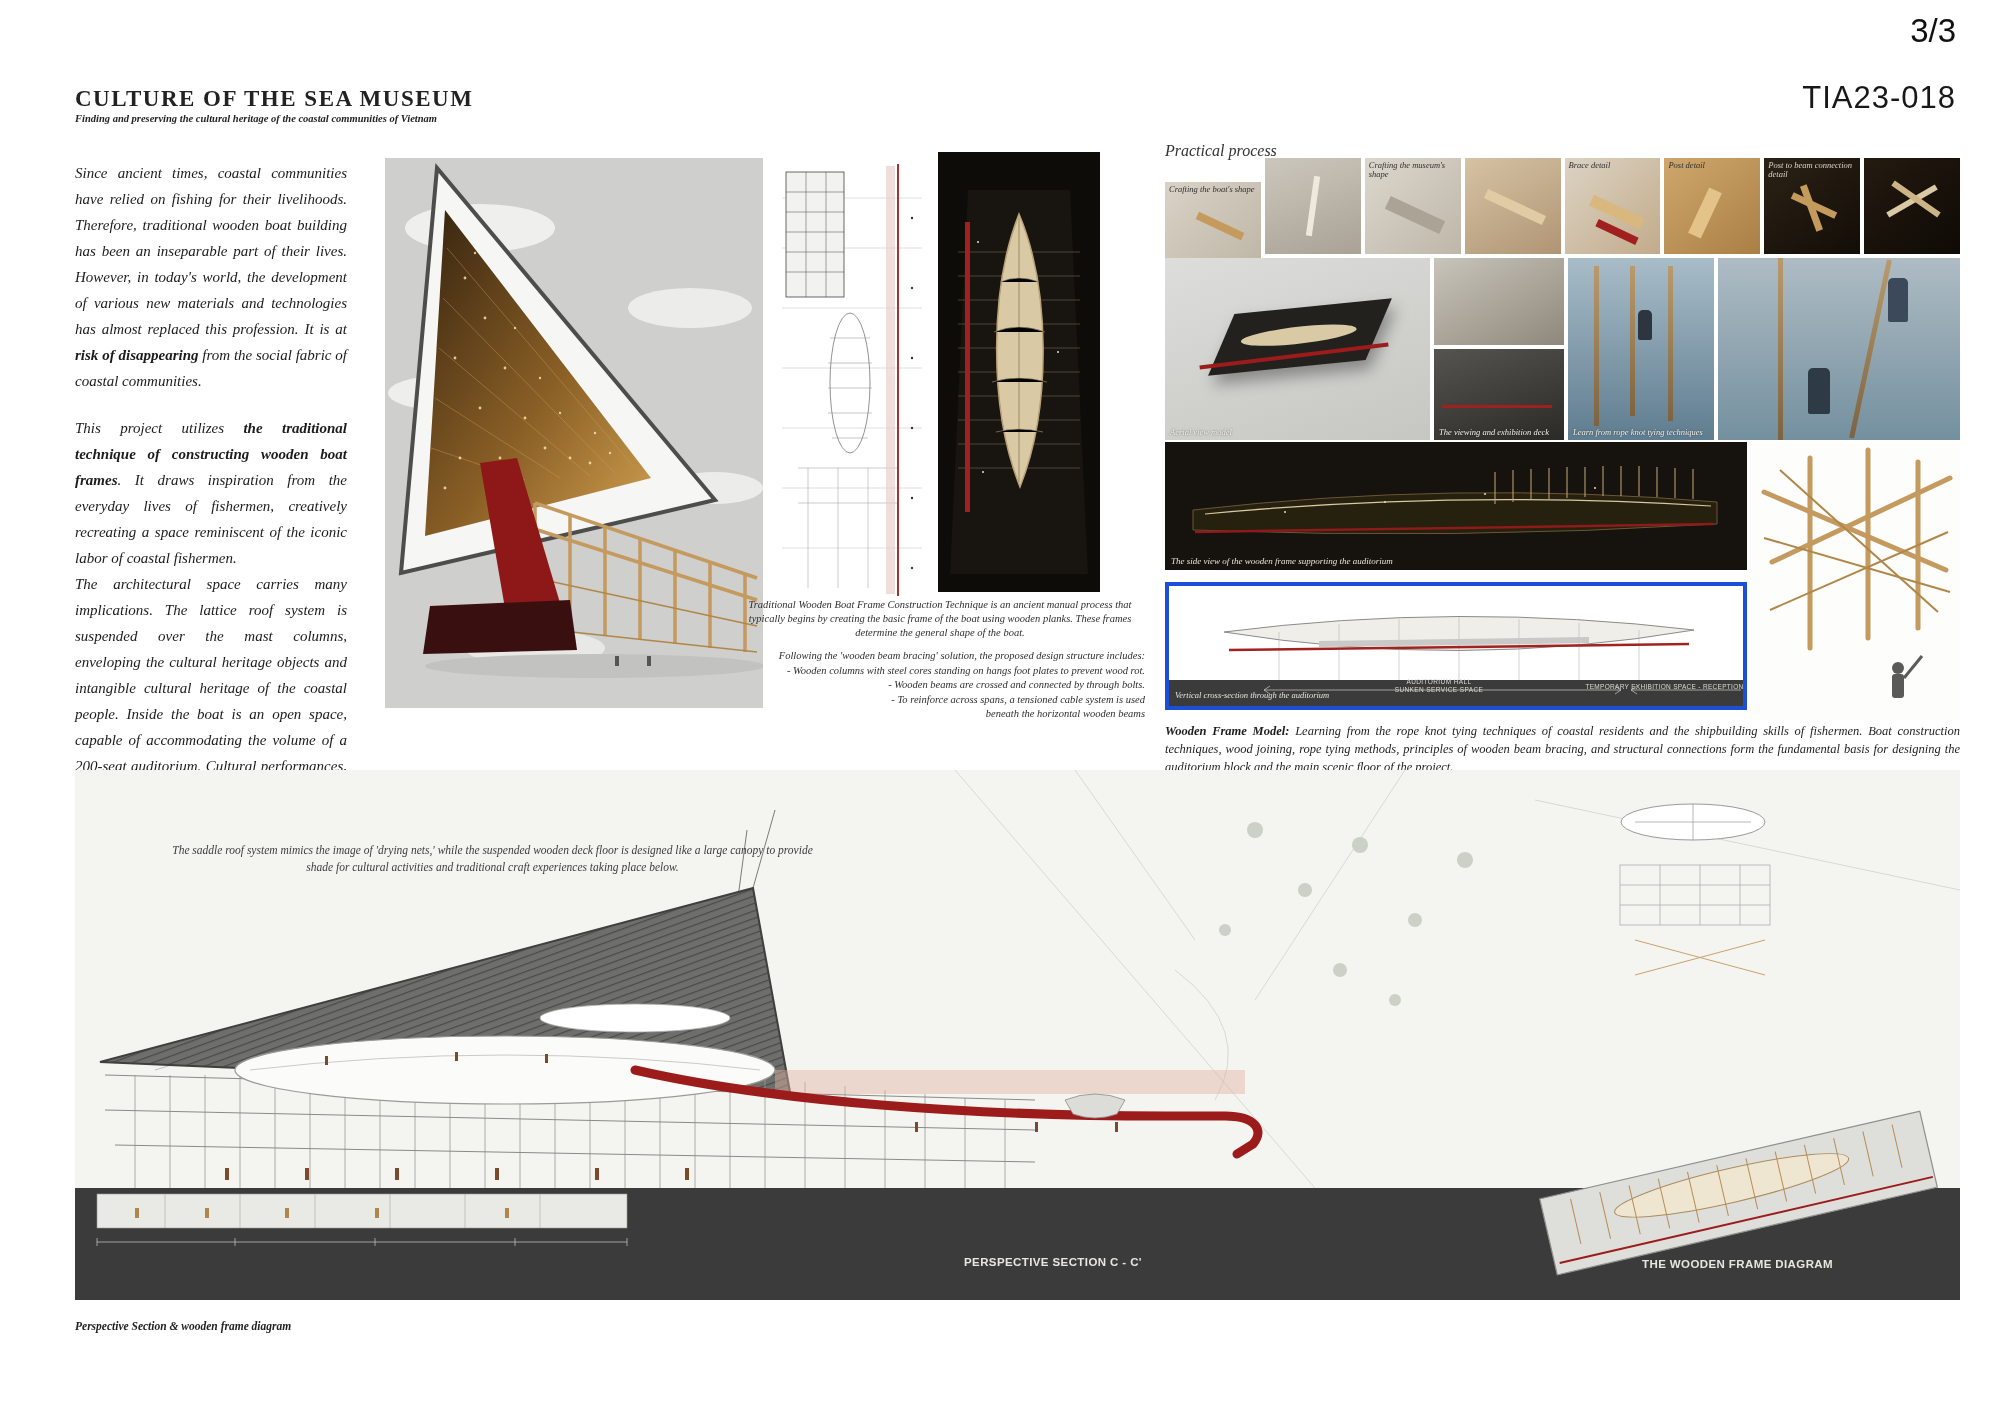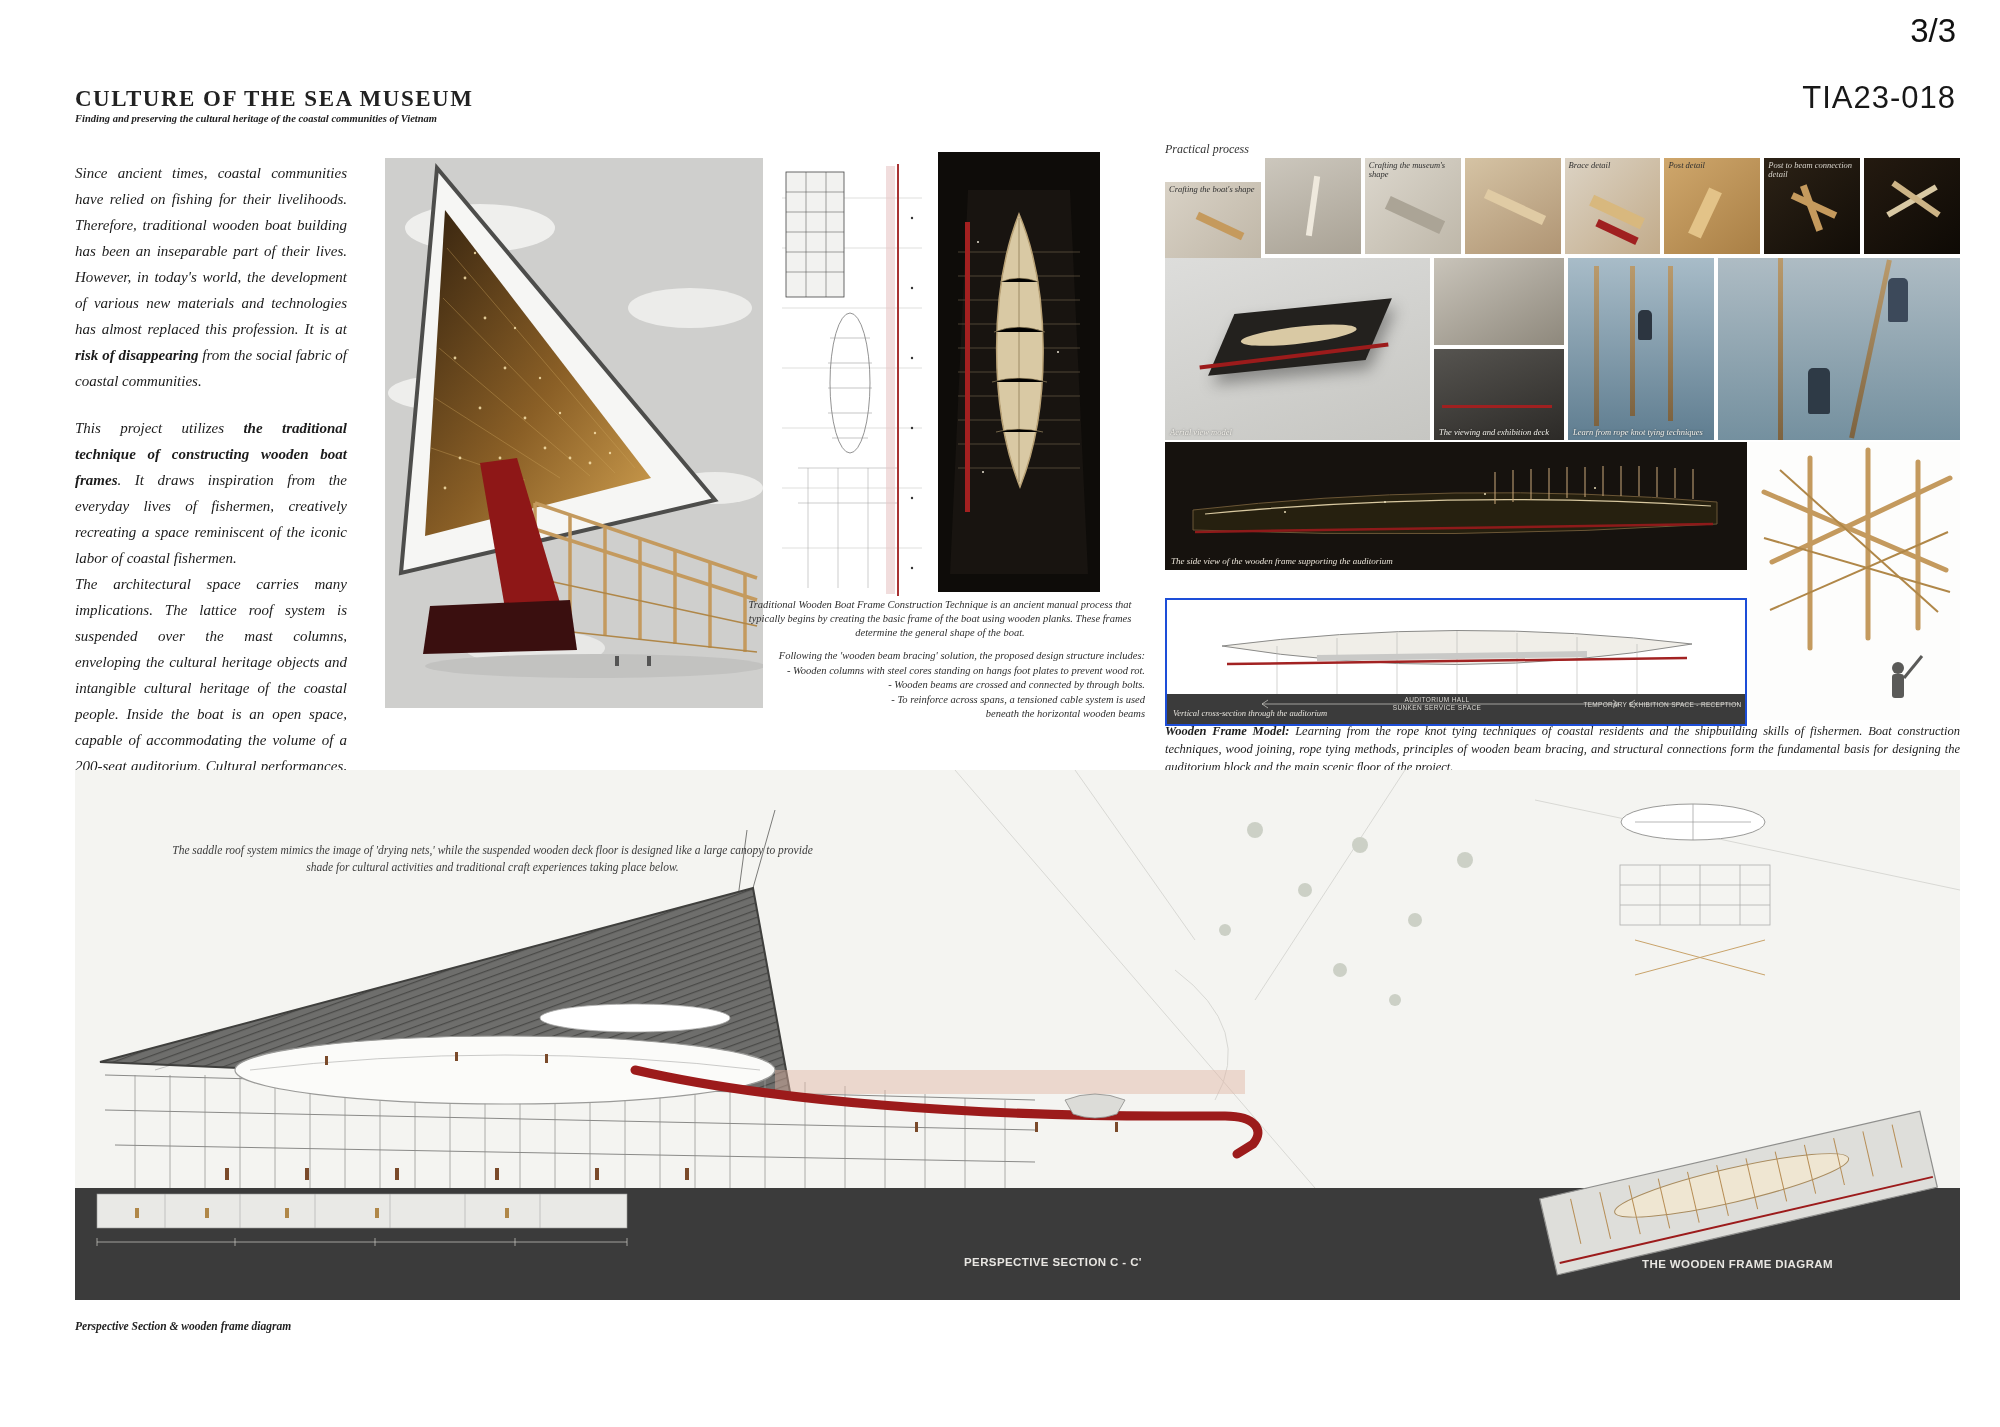--- a/index.html
+++ b/index.html
@@ -31,21 +31,21 @@
 
   
   .tech-cap{left:735px;top:598px;width:410px;font-style:italic;color:#2e2e2e;}
   .tech-cap p{margin:0;}
   .tc-intro{font-size:10.5px;line-height:14px;text-align:center;margin-bottom:9px !important;}
   .tc-lead,.tc-item{font-size:10.5px;line-height:14.5px;text-align:right;}
 
   
   .right-panel{left:1165px;top:146px;width:795px;height:640px;}
   .rp{position:absolute;}
-  .process-label{left:0;top:-4px;font-size:12px;font-style:italic;color:#333;}
+  .process-label{left:0;top:-4px;font-size:16px;font-style:italic;color:#333;}
   .photo-strip{left:0;top:12px;width:795px;height:96px;display:flex;gap:4px;}
   .thumb{position:relative;flex:1;height:96px;overflow:hidden;}
   .thumb-label{position:absolute;left:4px;top:3px;font-size:8.5px;font-style:italic;color:#2f2f2f;line-height:9px;}
   .thumb.dark .thumb-label{color:#d8d4cc;}
   .t1{background:linear-gradient(135deg,#d9d2c6,#bdb4a4);margin-top:24px;}
   .t2{background:linear-gradient(160deg,#ccc7bd,#a9a295);}
   .t3{background:linear-gradient(135deg,#dcd7cd,#beb7a9);}
   .t4{background:linear-gradient(150deg,#d5c3a4,#b09574);}
   .t5{background:linear-gradient(135deg,#dcd3c4,#c2ab8a);}
   .t6{background:linear-gradient(140deg,#cfa76c,#a97f45);}
@@ -64,21 +64,21 @@
   .deck-bot{left:269px;top:91px;width:130px;height:91px;background:linear-gradient(160deg,#565450,#2c2a27);}
   .deck-bot .redline{position:absolute;left:8px;top:56px;width:110px;height:3px;background:#a02020;}
   .sea{left:403px;top:0;width:146px;height:182px;background:linear-gradient(180deg,#a8bcc8,#5f7d90);}
   .pole{position:absolute;top:8px;width:5px;height:160px;background:linear-gradient(180deg,#b99a6c,#7d6340);}
   .ropes{left:553px;top:0;width:242px;height:182px;background:linear-gradient(180deg,#aebcc4,#74909f);}
   .figure-man{position:absolute;width:14px;height:30px;background:#2c3540;border-radius:5px 5px 2px 2px;}
 
   .sideview{left:0;top:296px;width:582px;height:128px;background:#16120e;}
   .sideview .pcap{position:absolute;left:6px;bottom:4px;font-size:9px;font-style:italic;color:#e8e2d6;}
 
-  .xsection{left:0;top:452px;width:582px;height:128px;background:#fff;border:2px solid #1d4ed8;box-sizing:border-box;}
+  .xsection{left:0;top:436px;width:582px;height:128px;background:#fff;border:4px solid #1d4ed8;box-sizing:border-box;}
   .xs-cap{position:absolute;left:6px;bottom:6px;font-size:8.5px;font-style:italic;color:#e6e3dc;}
   .xs-hall{position:absolute;left:160px;bottom:21px;width:220px;text-align:center;font-family:"Liberation Sans",sans-serif;font-size:6.5px;letter-spacing:.4px;color:#dcdad4;}
   .xs-service{position:absolute;left:160px;bottom:13px;width:220px;text-align:center;font-family:"Liberation Sans",sans-serif;font-size:6.5px;letter-spacing:.4px;color:#dcdad4;}
   .xs-exh{position:absolute;left:408px;bottom:16px;width:175px;text-align:center;font-family:"Liberation Sans",sans-serif;font-size:6.5px;letter-spacing:.3px;color:#dcdad4;}
 
   .framerender{left:585px;top:296px;width:210px;height:278px;background:#fdfdfc;}
 
   .frame-caption{left:0;top:576px;width:795px;font-size:12.5px;font-style:italic;line-height:18px;text-align:justify;color:#1d1d1d;margin:0;}
   .frame-caption b{font-style:italic;}
 

